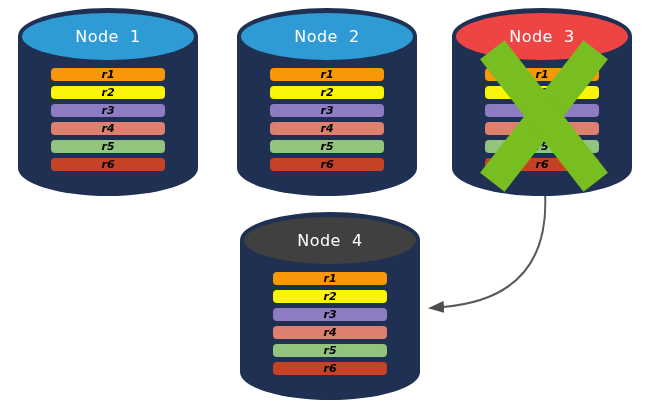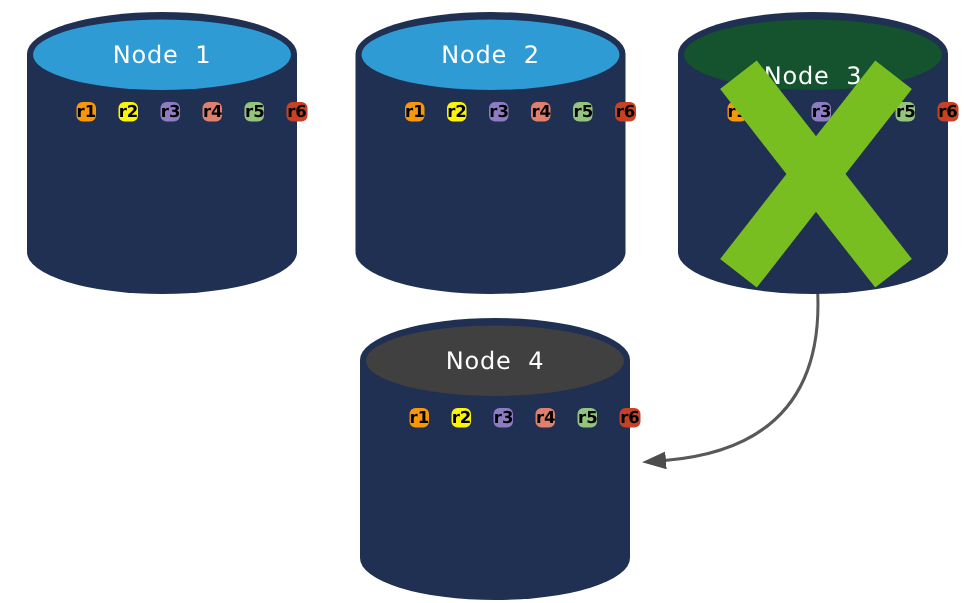--- a/index.html
+++ b/index.html
@@ -50,22 +50,23 @@
     letter-spacing: 0.5px;
     white-space: pre;
     text-align: center;
   }
   .rows {
     position: absolute;
     top: 60px;
     left: 33px;
     right: 33px;
     display: flex;
-    flex-direction: row;
-    gap: 15px;
+    flex-direction: column;
+    gap: 5px;
+    font-style: italic;
   }
   .row {
     height: 13px;
     border-radius: 4px;
     display: flex;
     align-items: center;
     justify-content: center;
     font-size: 11px;
     font-weight: bold;
     color: #000000;
@@ -145,21 +146,21 @@
   <div class="cyl" style="left:452px; top:8px;">
     <div class="cyl-body" style="background-color: rgb(31, 48, 82);"></div>
     <div class="rows">
       <div class="row" style="background-color: rgb(247, 151, 9);">r1</div>
       <div class="row" style="background-color: rgb(250, 244, 10);">r2</div>
       <div class="row" style="background-color: rgb(142, 124, 195);">r3</div>
       <div class="row" style="background-color: rgb(223, 127, 110);">r4</div>
       <div class="row" style="background-color: rgb(147, 196, 125);">r5</div>
       <div class="row" style="background-color: rgb(199, 65, 37);">r6</div>
     </div>
-    <div class="cyl-top" style="background-color: #14532d; align-items: flex-end;">
+    <div class="cyl-top" style="background-color: #ef4444;">
       <span class="cyl-label">Node  3</span>
     </div>
     <div class="x-mark">
       <div class="x-bar x-bar-1" style="background-color: rgb(121, 190, 32);"></div>
       <div class="x-bar x-bar-2" style="background-color: rgb(121, 190, 32);"></div>
     </div>
   </div>
 
   <div class="cyl" style="left:240px; top:212px;">
     <div class="cyl-body" style="background-color: rgb(31, 48, 82);"></div>

